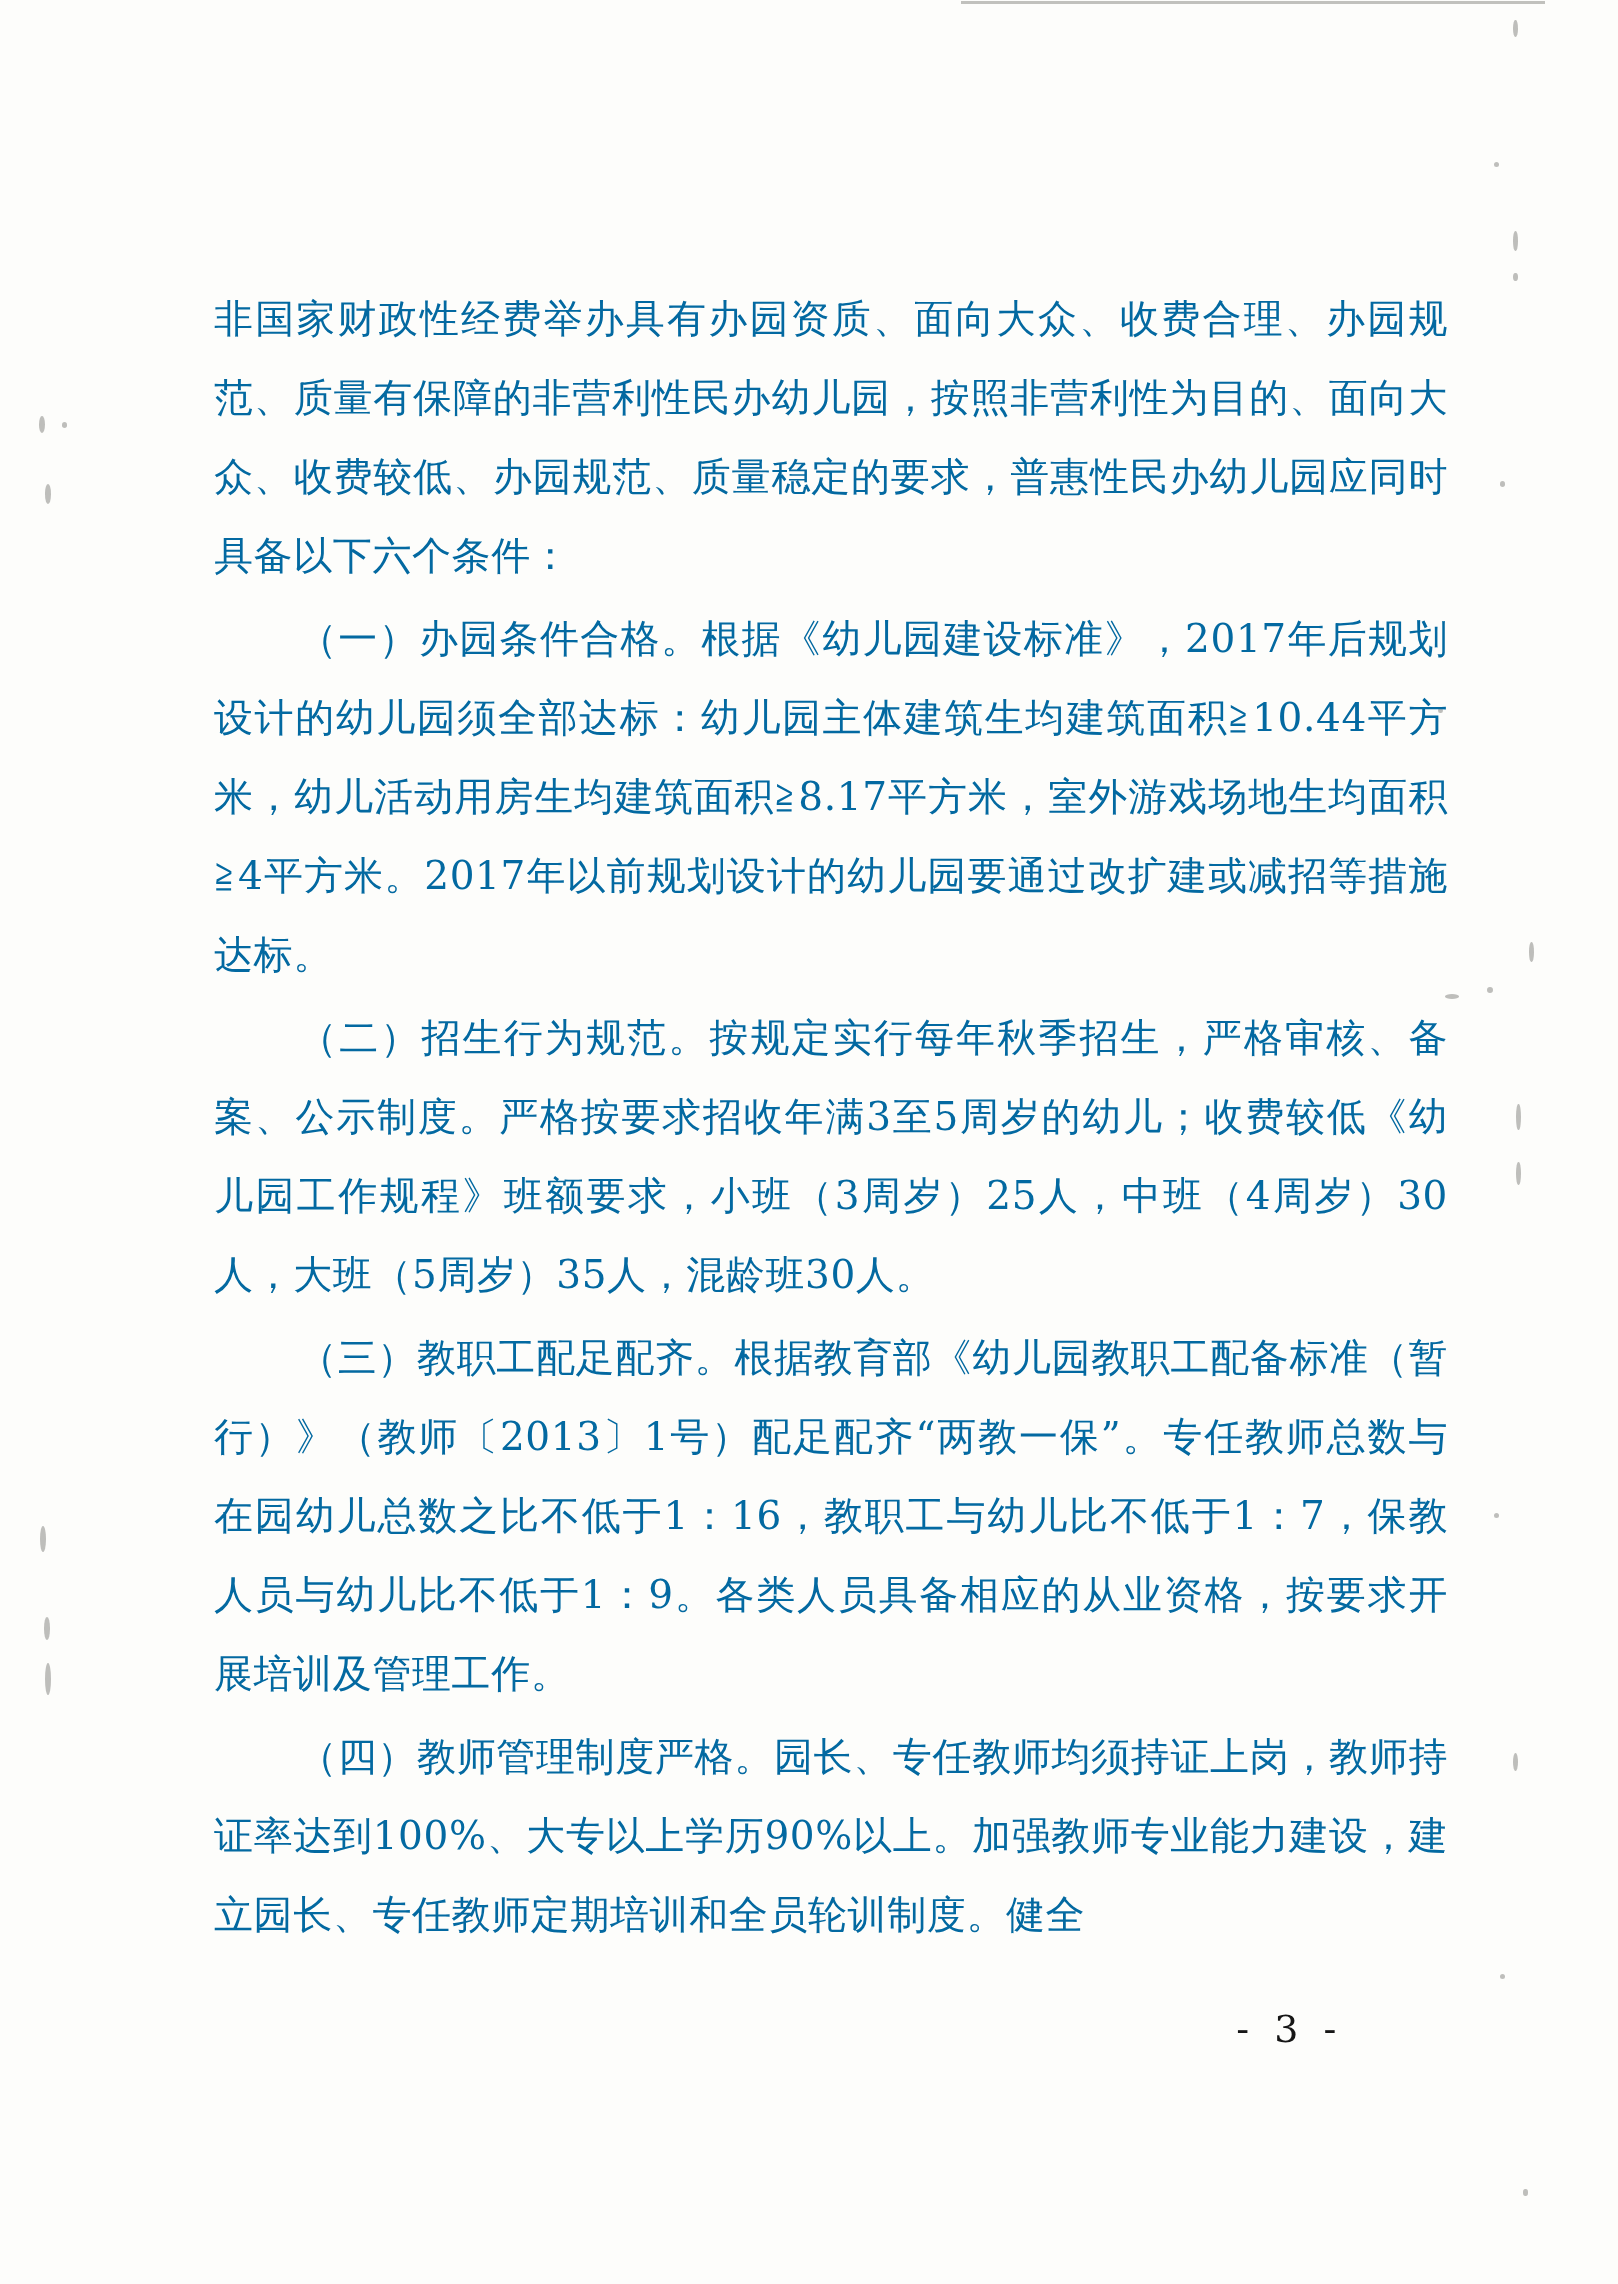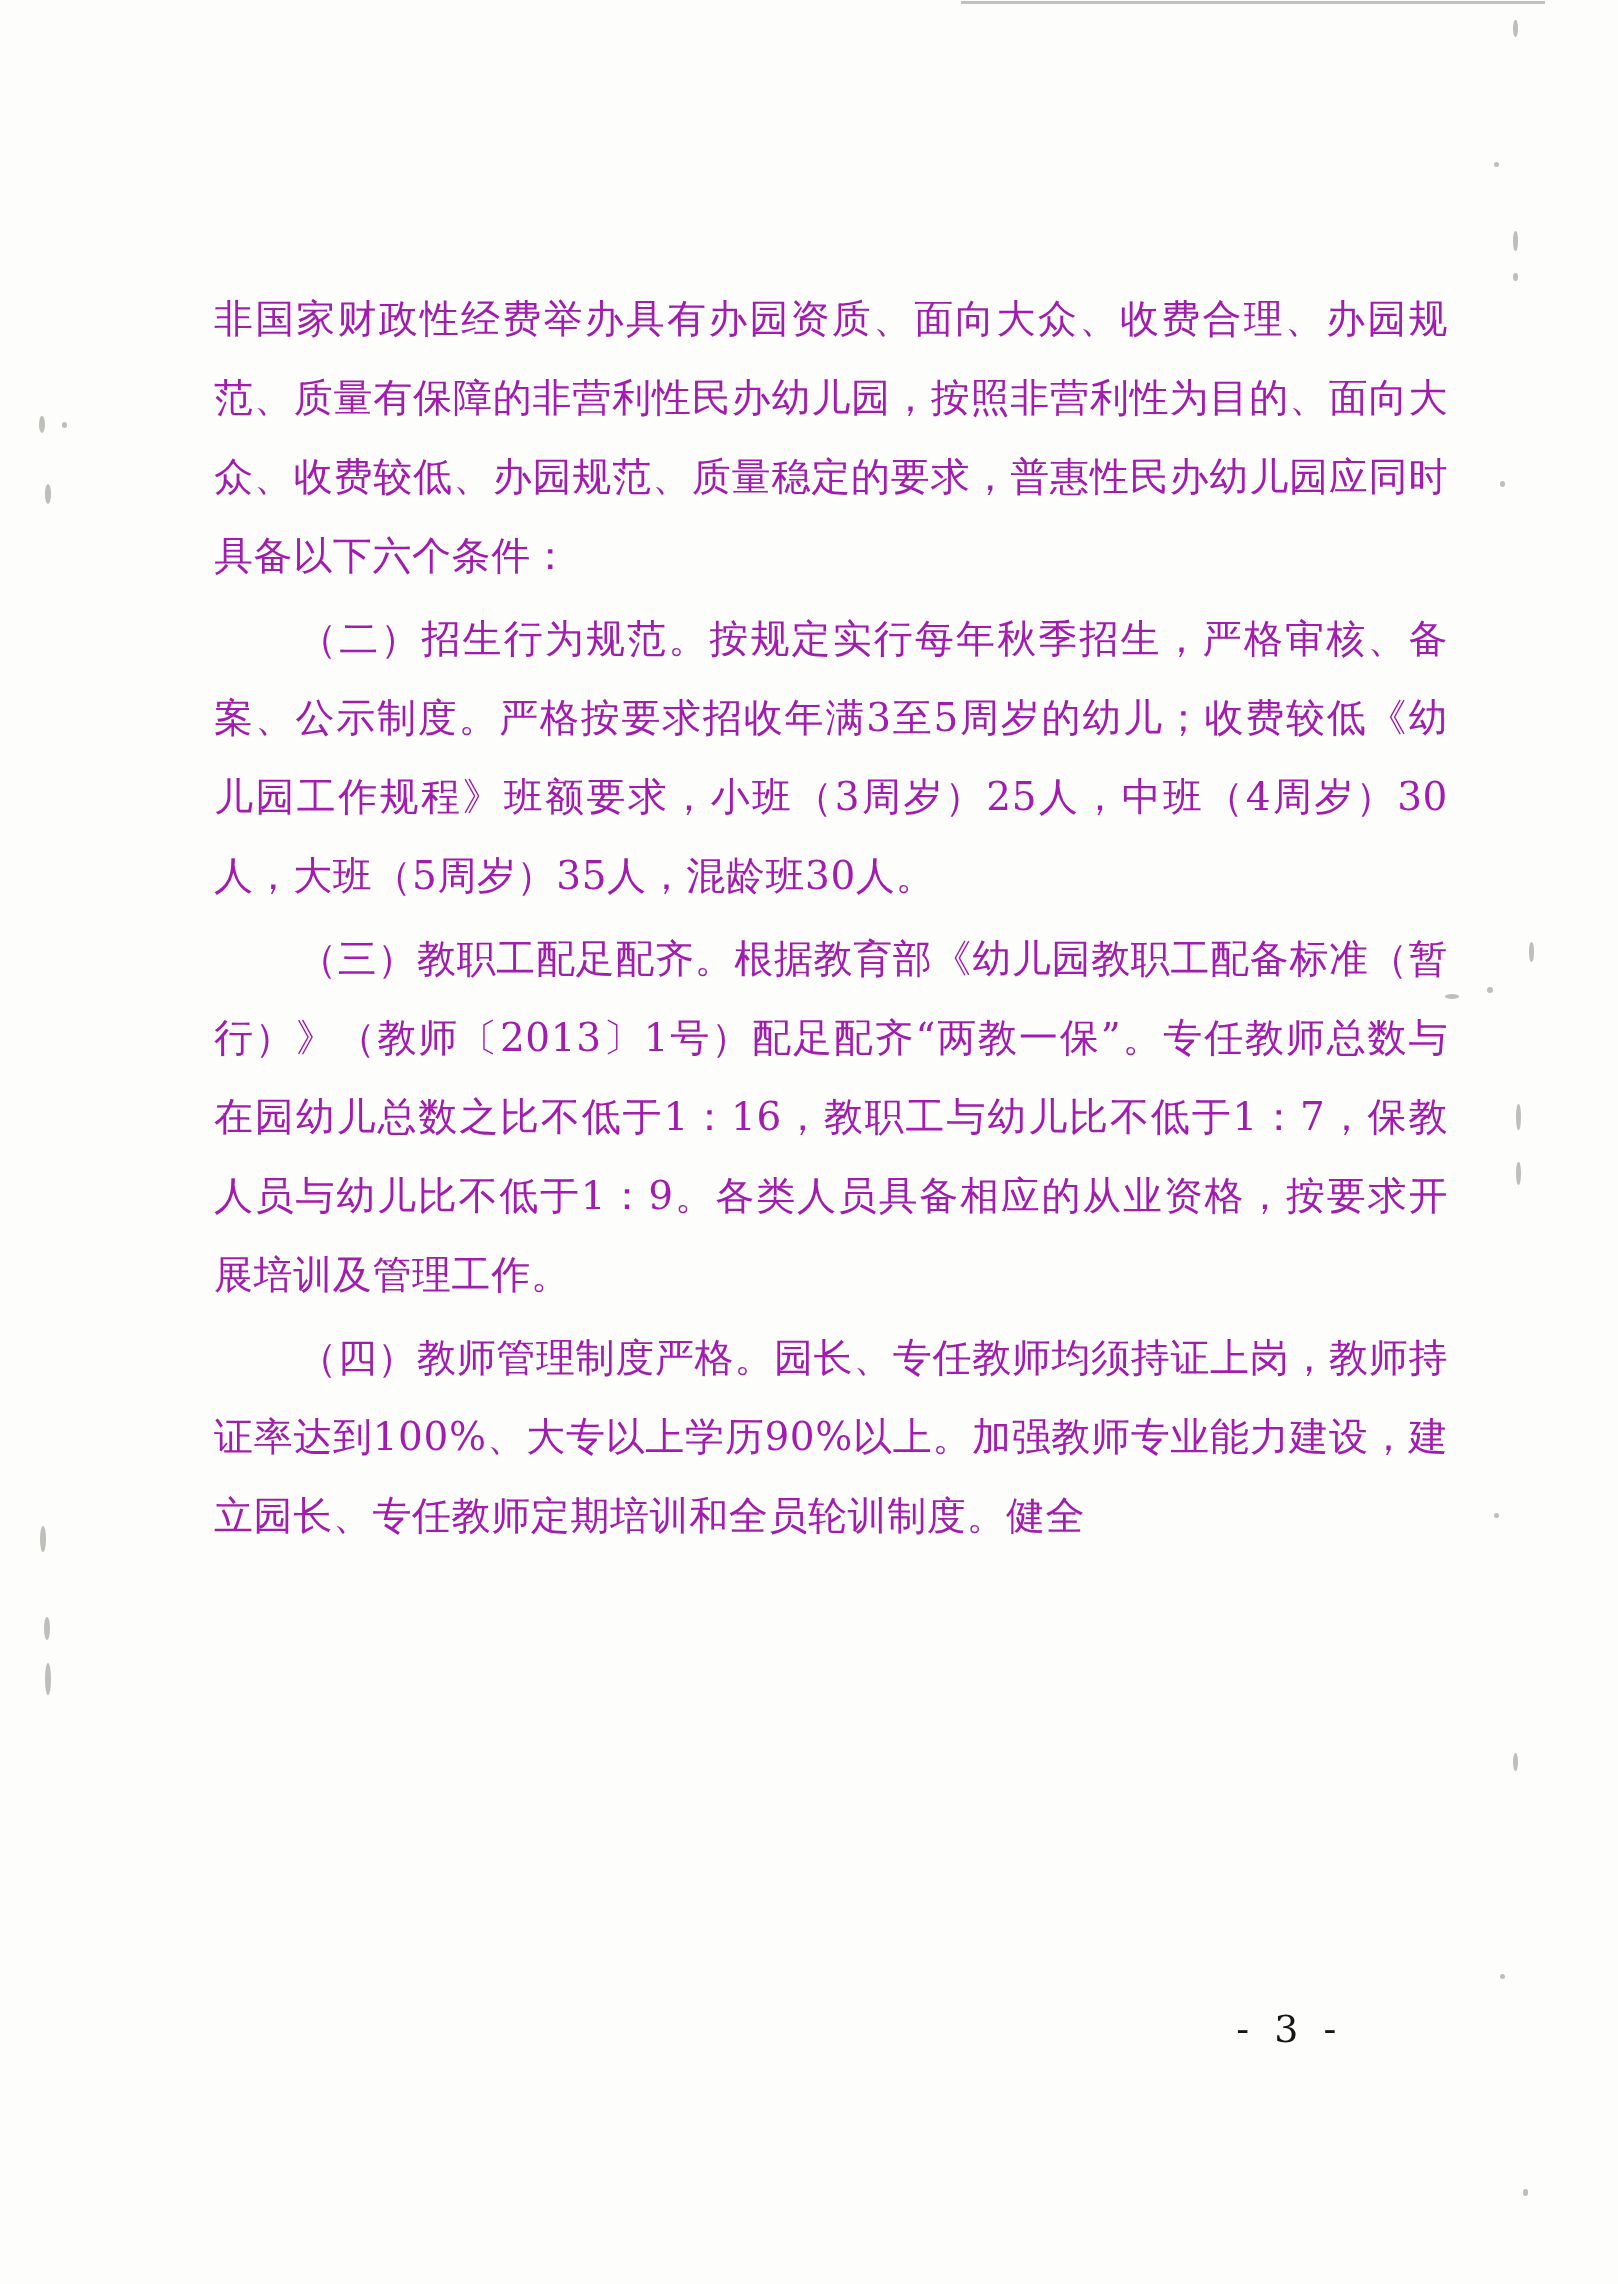--- a/index.html
+++ b/index.html
@@ -43,21 +43,21 @@
     width: 1234px;
   }
 
   p.para {
     margin: 0 0 3.9px 0;
     font-size: 39px;
     line-height: 79px;
     letter-spacing: 0.6px;
     text-align: justify;
     text-justify: inter-ideograph;
-    color: #a21caf;
+    color: #0369a1;
     font-family: "DejaVu Serif", "Liberation Serif", serif;
   }
   p.indent {
     text-indent: 84px;
   }
 
   .page-number {
     position: absolute;
     left: 0;
     top: 2007px;
@@ -94,20 +94,21 @@
 
   <div class="speck" style="left:39px; top:416px; width:5.8px; height:17px;"></div>
   <div class="speck" style="left:62px; top:422px; width:5.2px; height:5.8px;"></div>
   <div class="speck" style="left:45px; top:484px; width:5.8px; height:19.5px;"></div>
   <div class="speck" style="left:40px; top:1526px; width:5.8px; height:26px;"></div>
   <div class="speck" style="left:44px; top:1617px; width:5.8px; height:23.4px;"></div>
   <div class="speck" style="left:45px; top:1663px; width:5.8px; height:32px;"></div>
 
   <div class="content">
     <p class="para">非国家财政性经费举办具有办园资质、面向大众、收费合理、办园规范、质量有保障的非营利性民办幼儿园，按照非营利性为目的、面向大众、收费较低、办园规范、质量稳定的要求，普惠性民办幼儿园应同时具备以下六个条件：</p>
+    <p class="para indent">（一）办园条件合格。根据《幼儿园建设标准》，2017年后规划设计的幼儿园须全部达标：幼儿园主体建筑生均建筑面积≧10.44平方米，幼儿活动用房生均建筑面积≧8.17平方米，室外游戏场地生均面积≧4平方米。2017年以前规划设计的幼儿园要通过改扩建或减招等措施达标。</p>
     <p class="para indent">（二）招生行为规范。按规定实行每年秋季招生，严格审核、备案、公示制度。严格按要求招收年满3至5周岁的幼儿；收费较低《幼儿园工作规程》班额要求，小班（3周岁）25人，中班（4周岁）30人，大班（5周岁）35人，混龄班30人。</p>
     <p class="para indent">（三）教职工配足配齐。根据教育部《幼儿园教职工配备标准（暂行）》（教师〔2013〕1号）配足配齐“两教一保”。专任教师总数与在园幼儿总数之比不低于1：16，教职工与幼儿比不低于1：7，保教人员与幼儿比不低于1：9。各类人员具备相应的从业资格，按要求开展培训及管理工作。</p>
     <p class="para indent">（四）教师管理制度严格。园长、专任教师均须持证上岗，教师持证率达到100%、大专以上学历90%以上。加强教师专业能力建设，建立园长、专任教师定期培训和全员轮训制度。健全</p>
   </div>
 
   <div class="page-number">
     <span>- 3 -</span>
   </div>
 </div>
 

